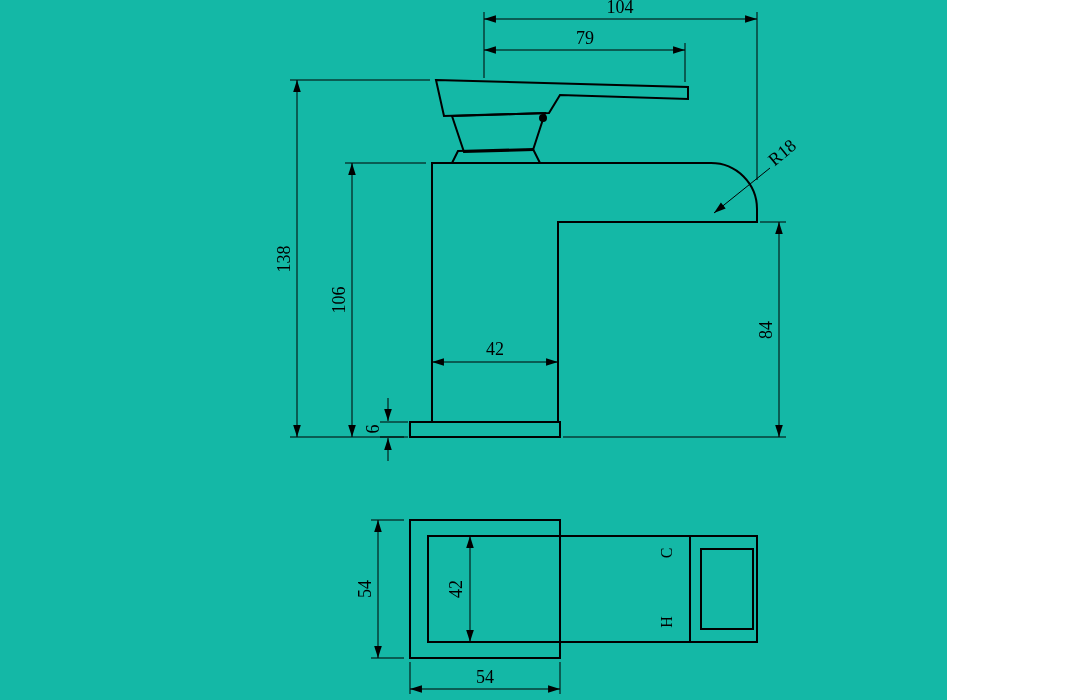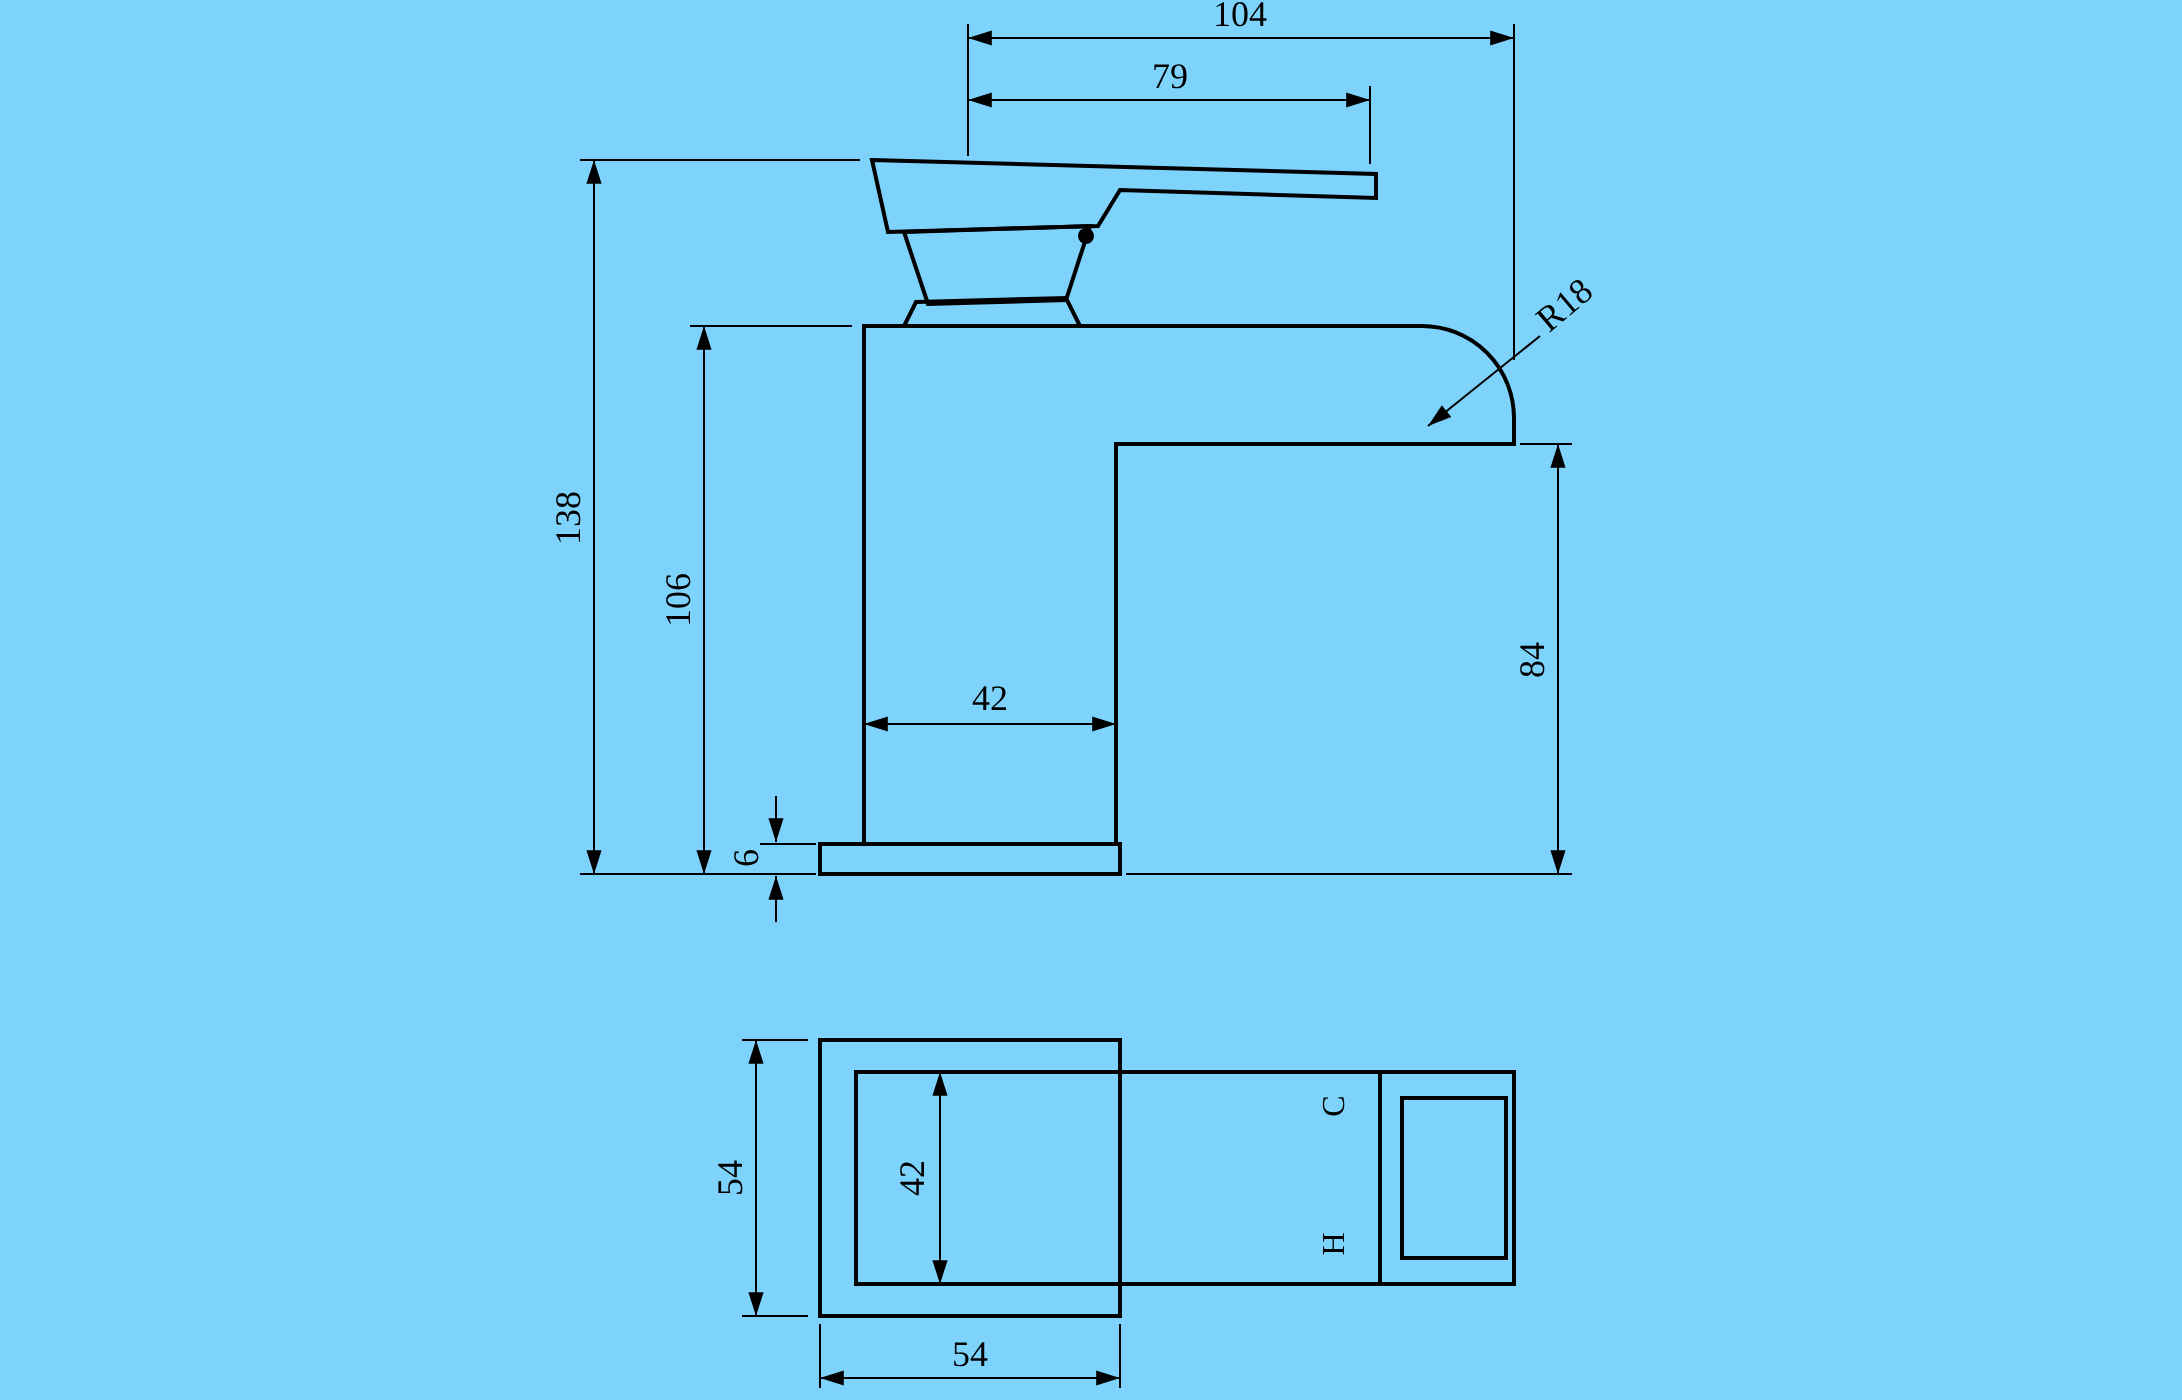--- a/index.html
+++ b/index.html
@@ -2,23 +2,23 @@
 <html><head>
 <meta charset="utf-8">
 <style>
   html, body {
     margin: 0;
     padding: 0;
     background: #ffffff;
   }
   .page {
     position: relative;
-    width: 1091px;
+    width: 947px;
     height: 700px;
-    background: #7dd3fc;
+    background: #14b8a6;
     overflow: hidden;
     font-family: "Liberation Serif", serif;
   }
   svg { display: block; }
   .obj {
     fill: none;
     stroke: #000000;
     stroke-width: 2;
     stroke-linejoin: miter;
     stroke-linecap: butt;

